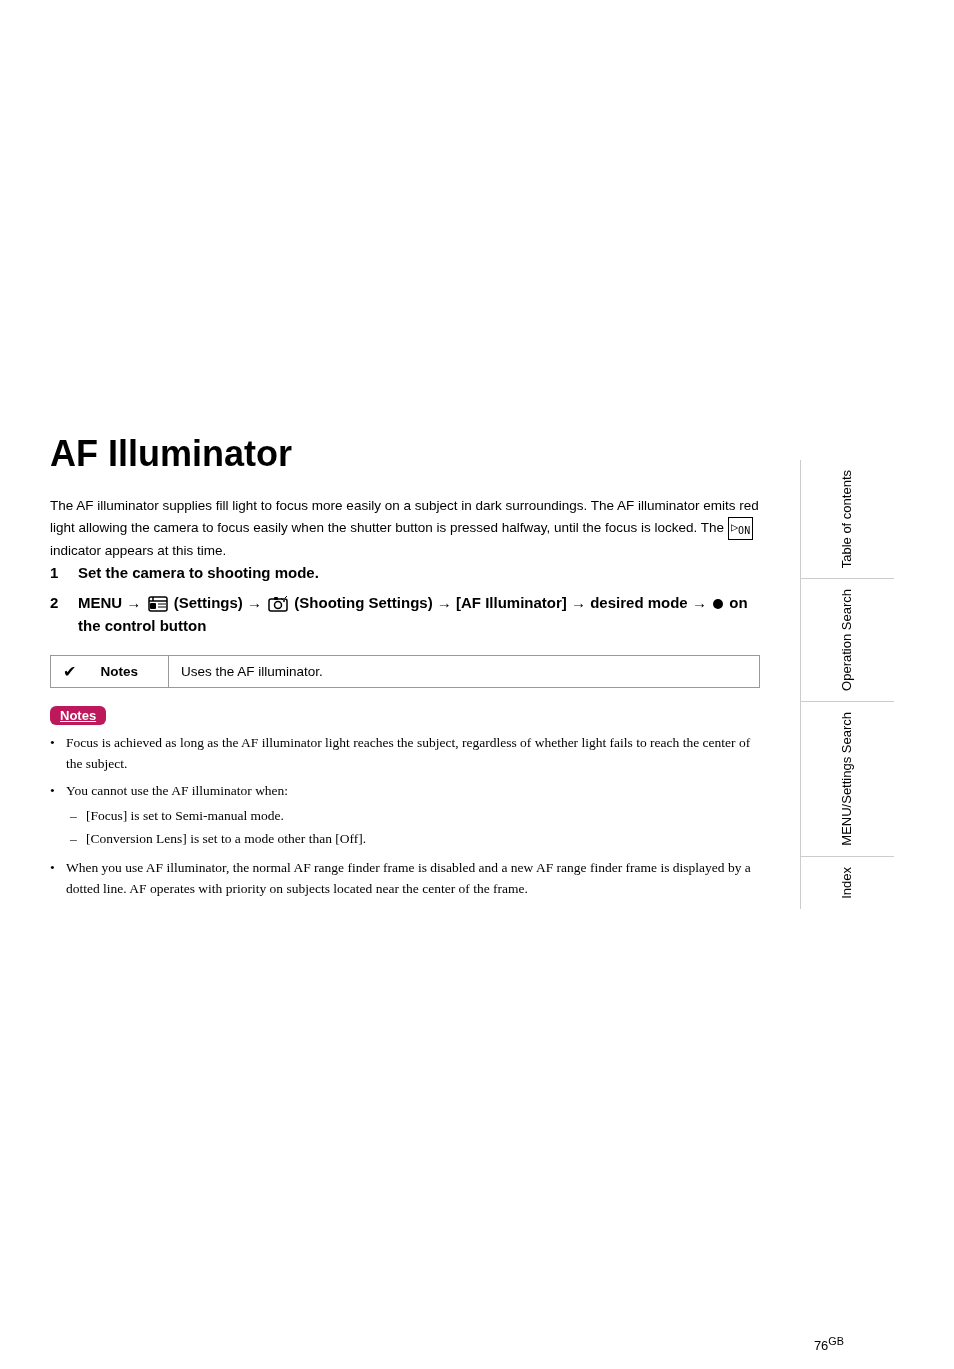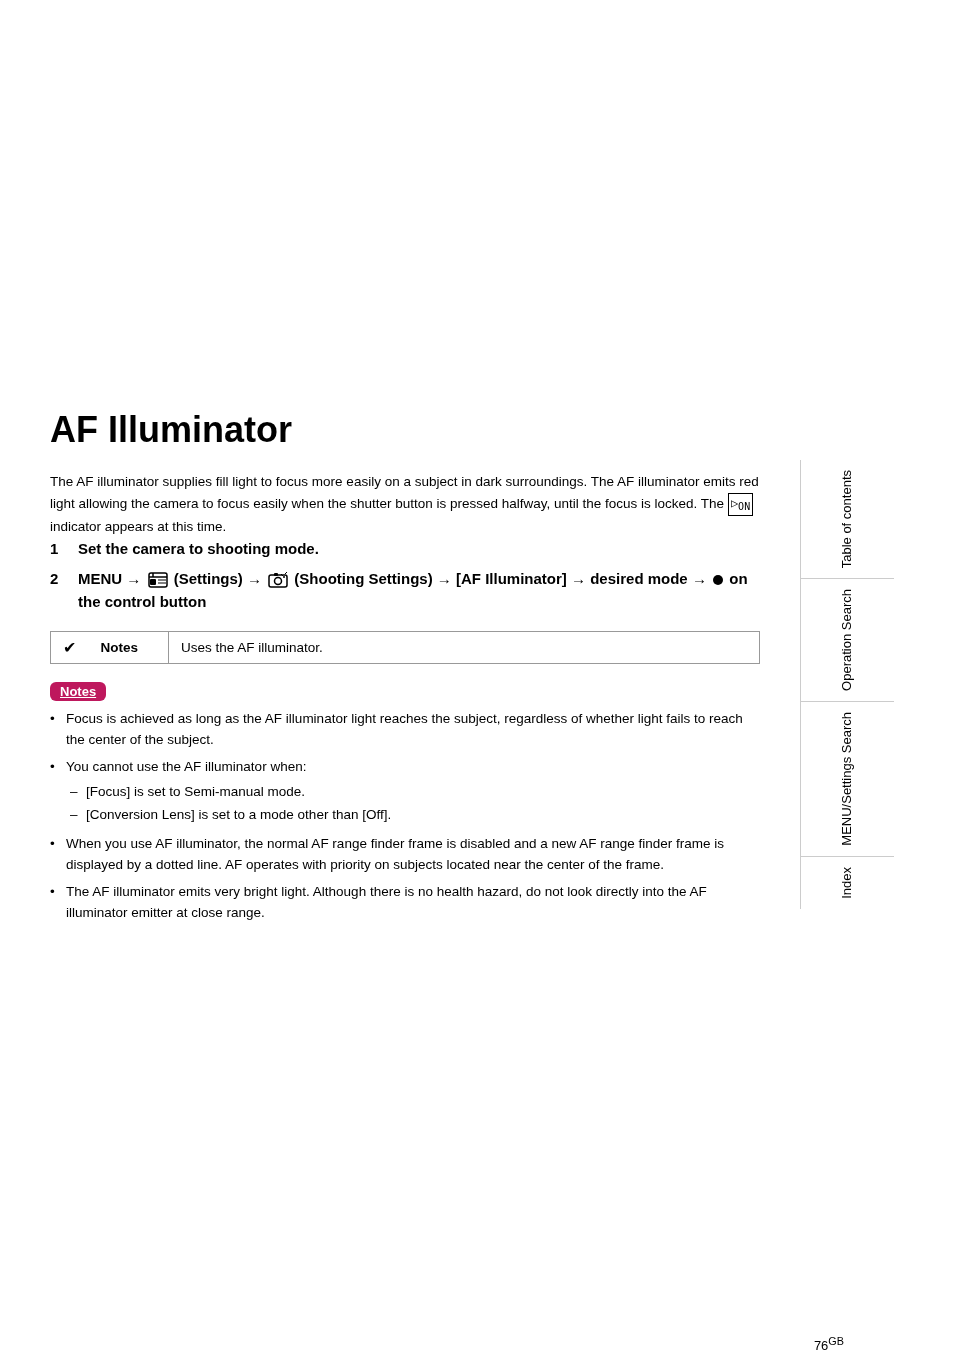--- a/index.html
+++ b/index.html
@@ -150,20 +150,21 @@
       padding: 0;
       margin: 0;
     }
 
     .notes-list > li {
       padding-left: 16px;
       position: relative;
       margin-bottom: 6px;
       font-size: 13.5px;
       line-height: 1.55;
+      font-family: Liberation Serif, serif;
     }
 
     .notes-list > li::before {
       content: "•";
       position: absolute;
       left: 0;
       top: 0;
     }
 
     .sub-list {
@@ -308,23 +309,20 @@
         <li>
           You cannot use the AF illuminator when:
           <ul class="sub-list">
             <li>[Focus] is set to Semi-manual mode.</li>
             <li>[Conversion Lens] is set to a mode other than [Off].</li>
           </ul>
         </li>
         <li>
           When you use AF illuminator, the normal AF range finder frame is disabled and a new AF range finder frame is displayed by a dotted line. AF operates with priority on subjects located near the center of the frame.
         </li>
-        <li>
-          The AF illuminator emits very bright light. Although there is no health hazard, do not look directly into the AF illuminator emitter at close range.
-        </li>
       </ul>
     </div>
 
   </div>
 
   <div class="sidebar">
     <div class="sidebar-section">
       <span class="sidebar-text">Table of contents</span>
     </div>
     <div class="sidebar-section">

